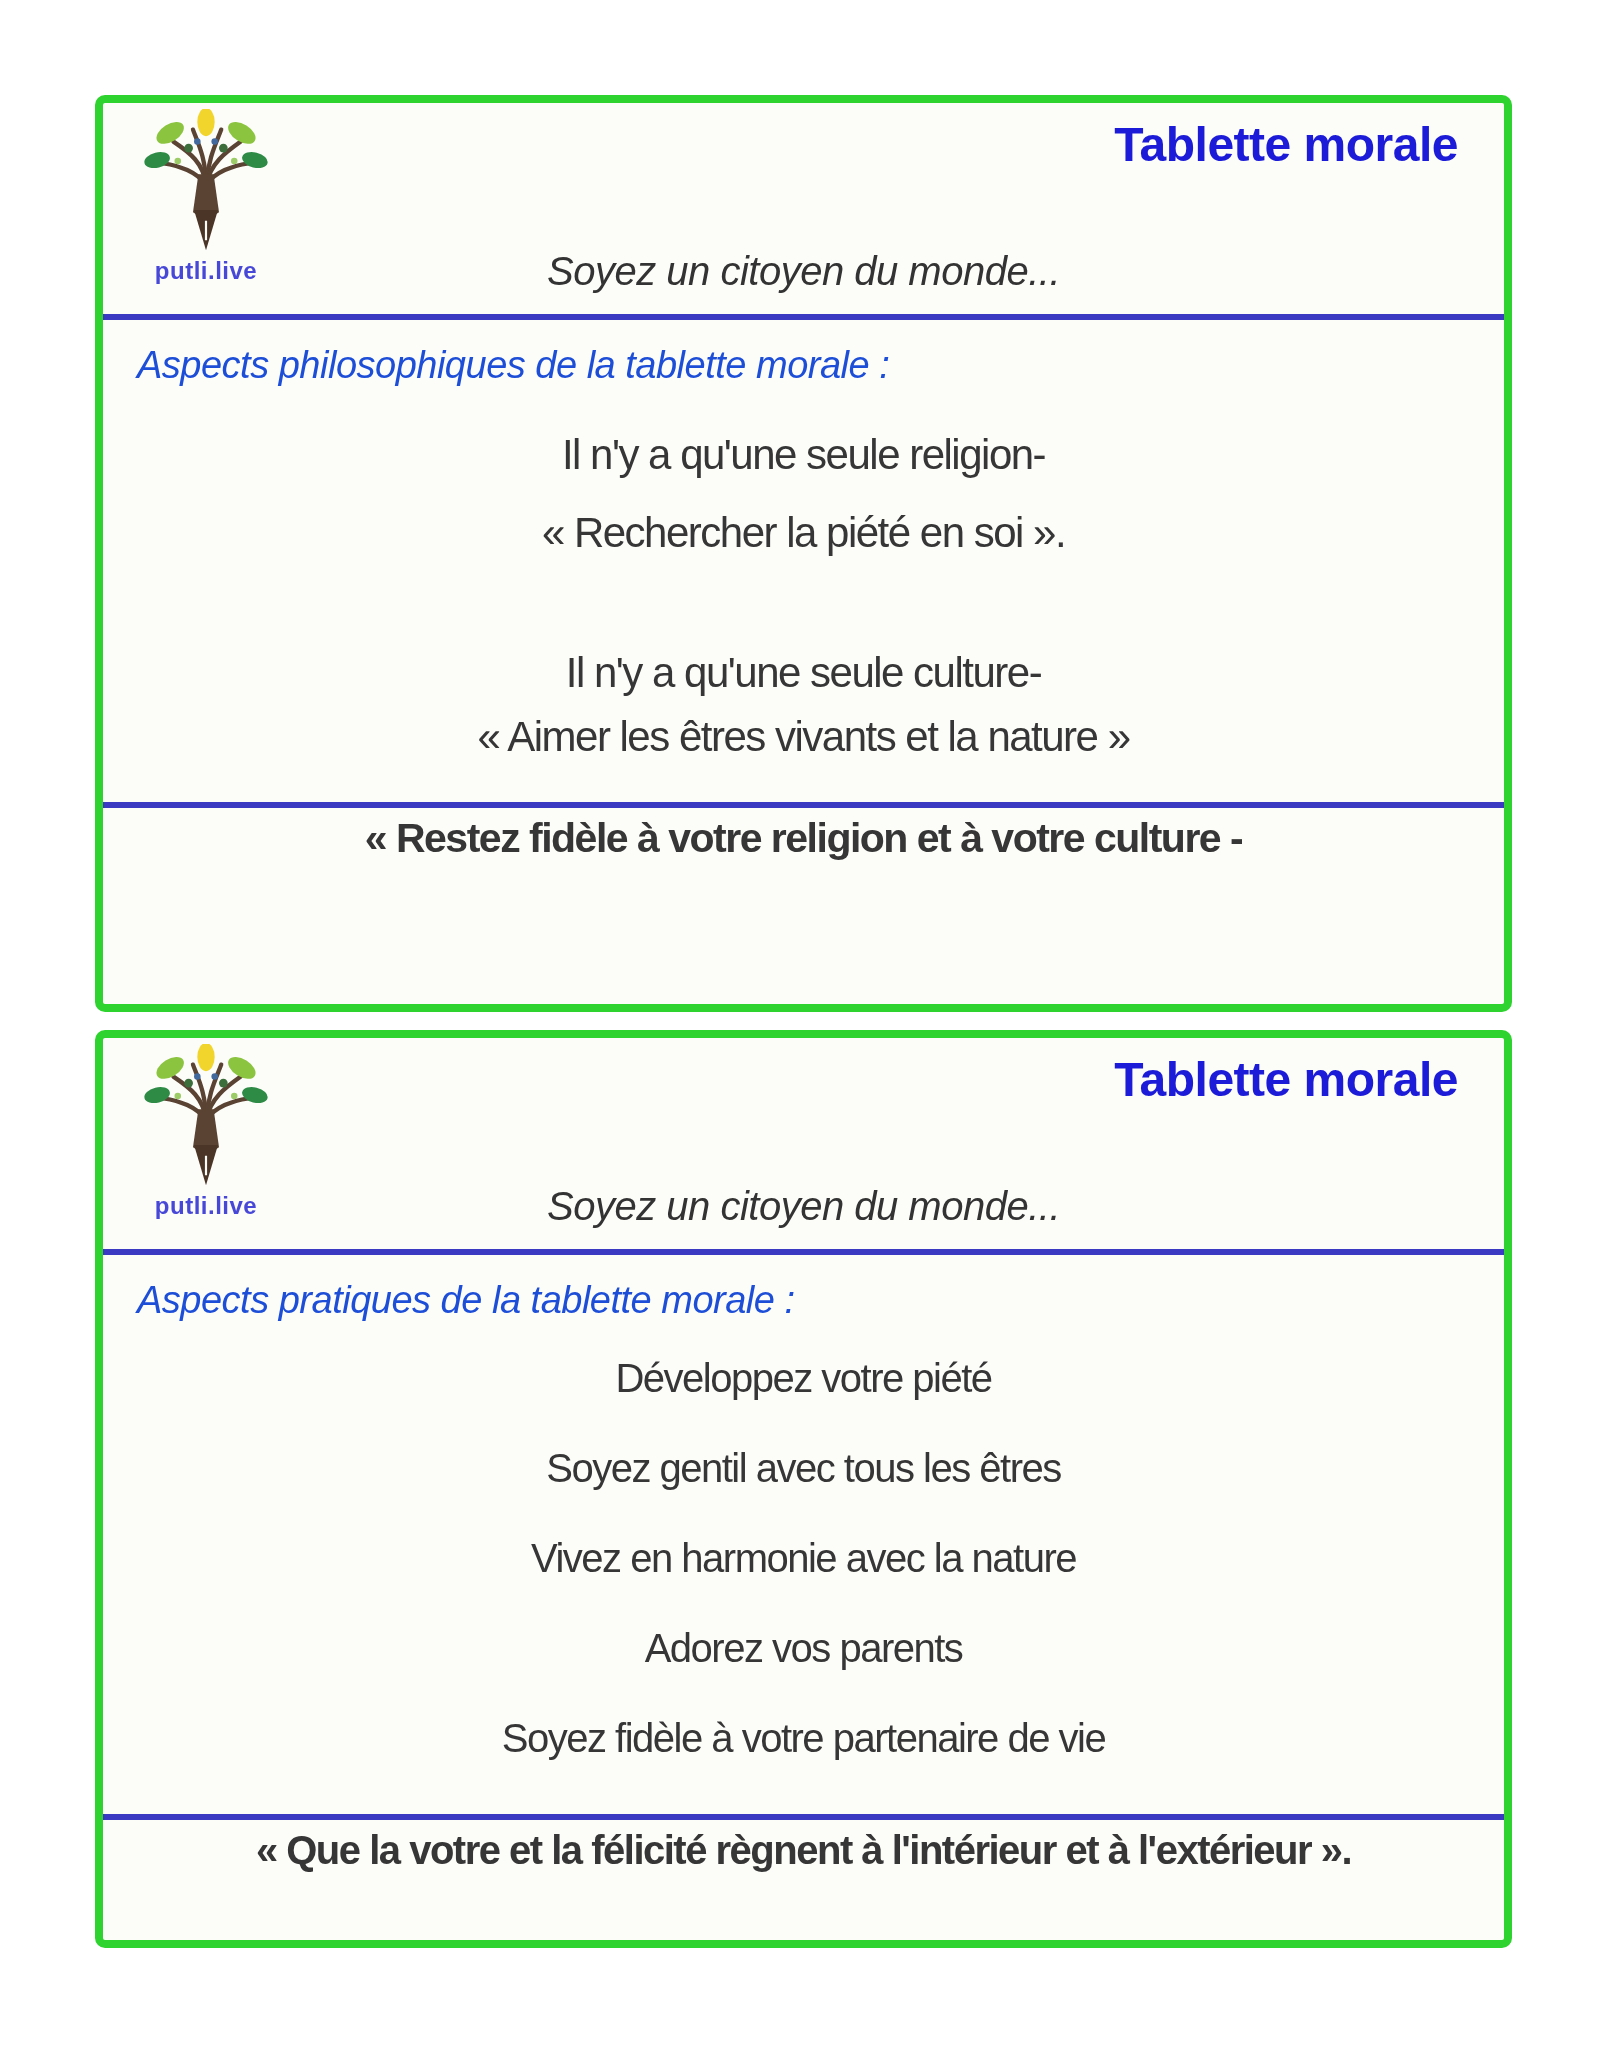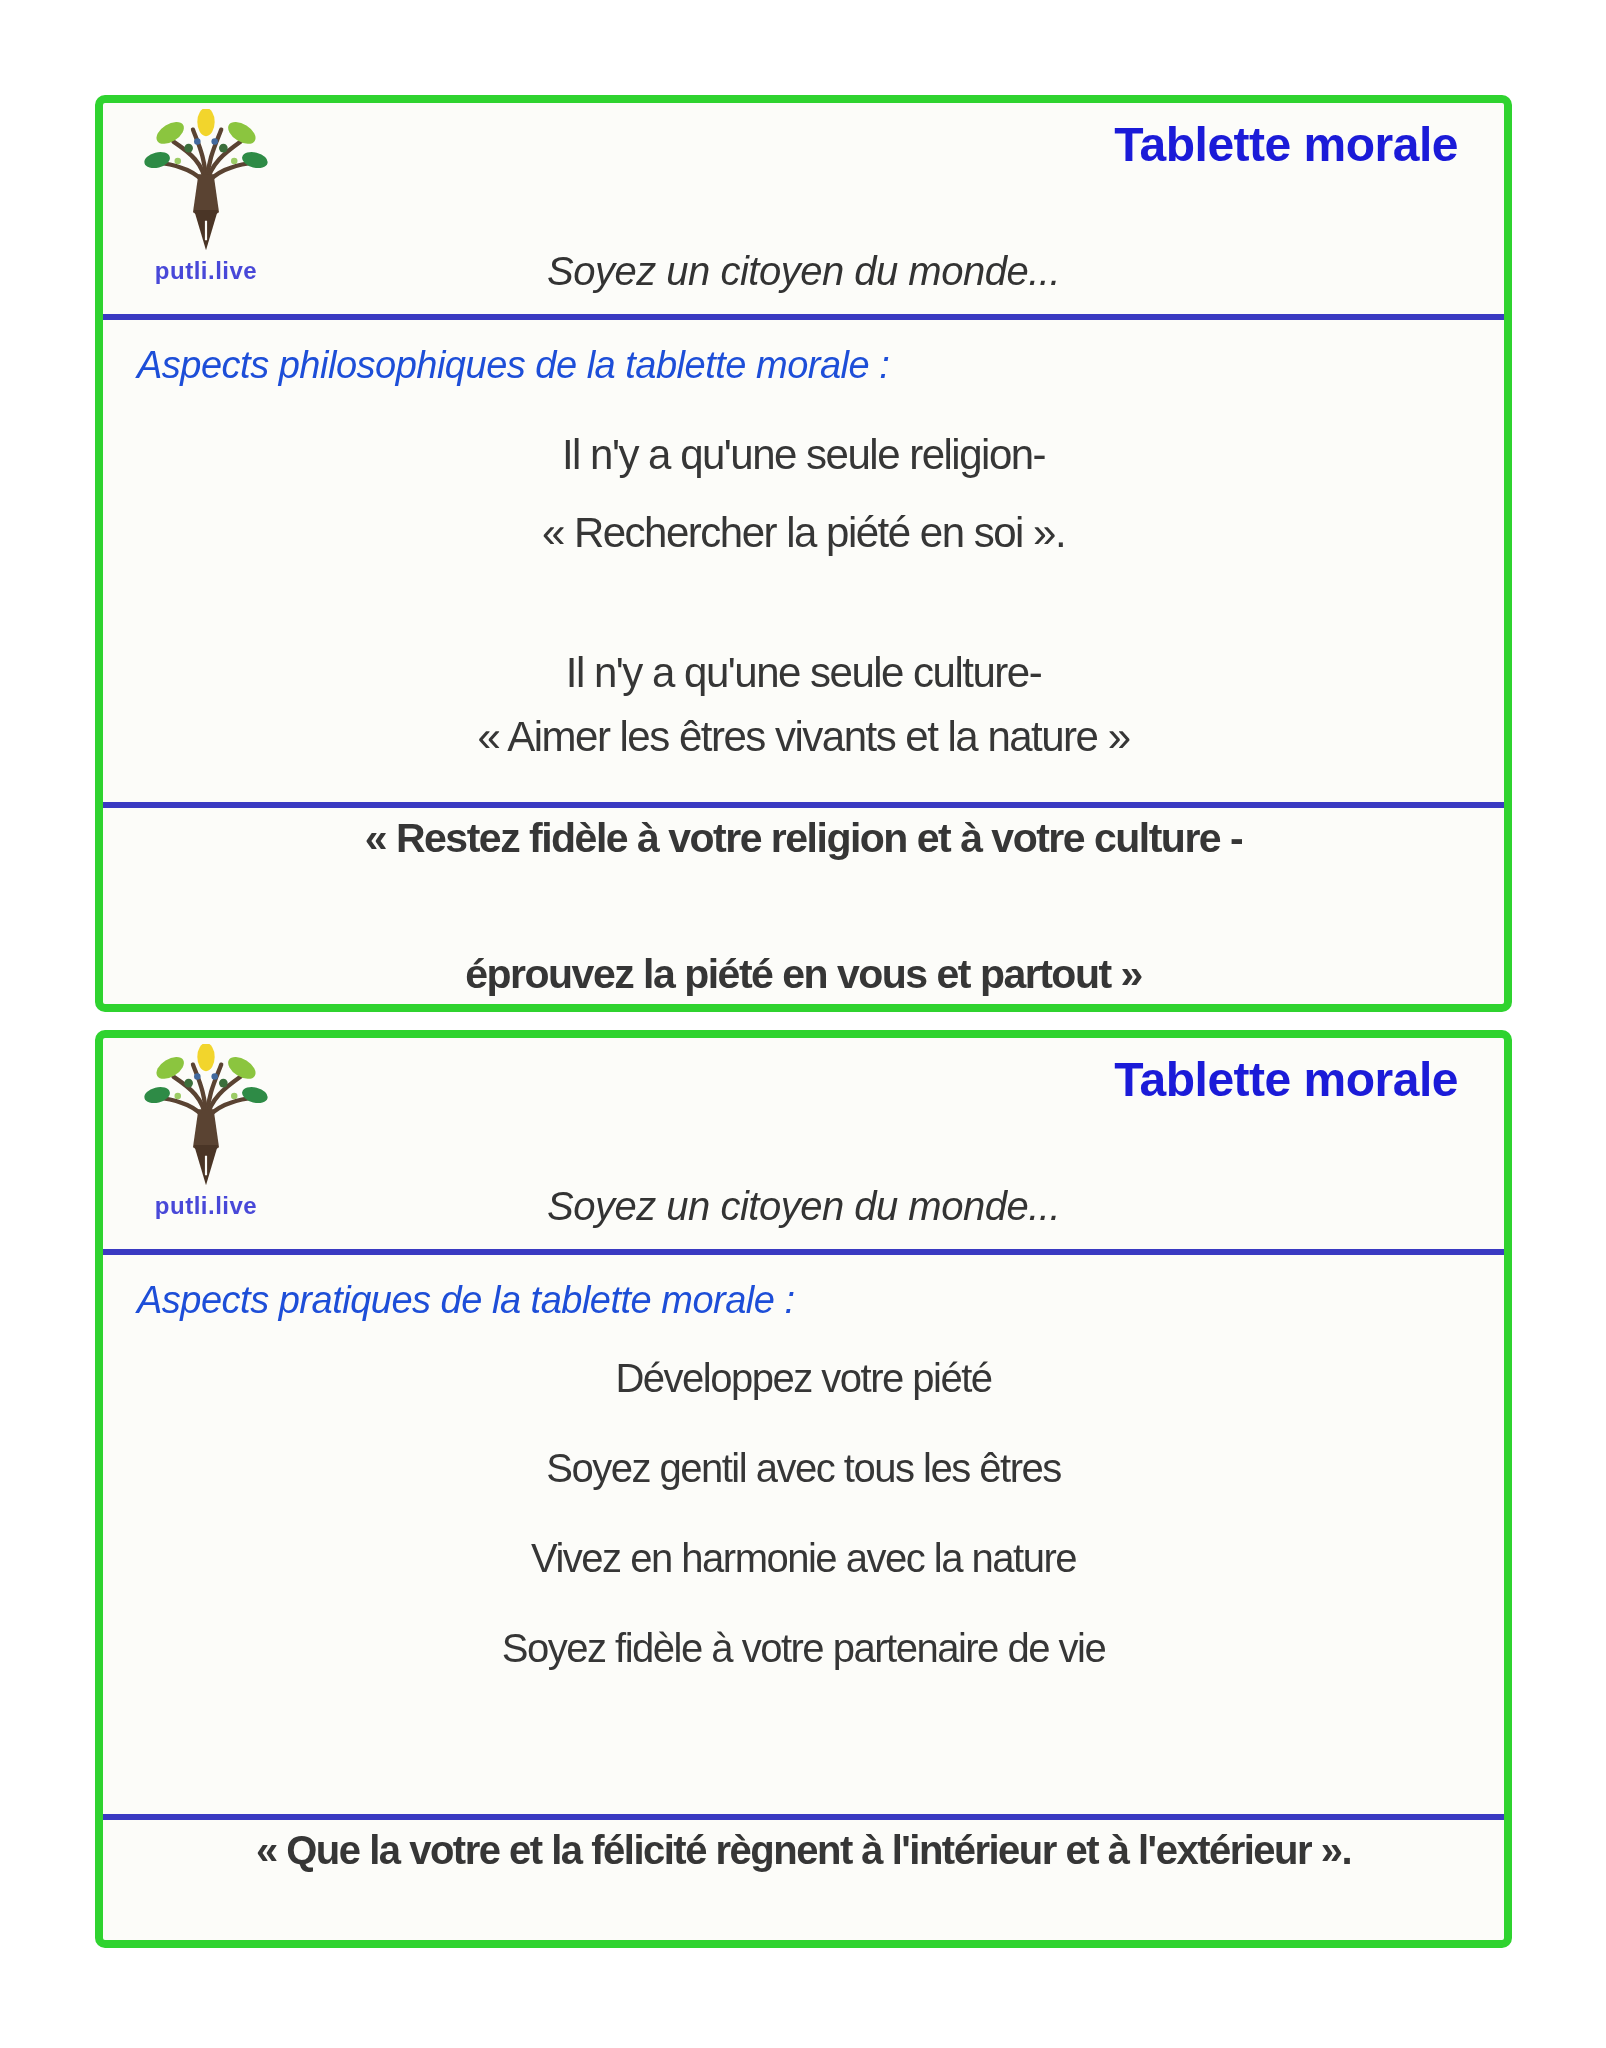--- a/index.html
+++ b/index.html
@@ -93,21 +93,20 @@
     <div class="lines">
         <div class="body-line">Il n'y a qu'une seule religion-</div>
         <div class="body-line gap-after">« Rechercher la piété en soi ».</div>
         <div class="body-line">Il n'y a qu'une seule culture-</div>
         <div class="body-line">« Aimer les êtres vivants et la nature »</div>
       </div>
   </div>
   <div class="divider"></div>
   <div class="footer">
       <div class="footer-line">« Restez fidèle à votre religion et à votre culture -</div>
-      <div class="footer-line">éprouvez la piété en vous et partout »</div>
     </div>
 </section>
 
 <section class="panel panel-2">
   <div class="header">
     <div class="logo">
       <svg viewBox="0 0 120 140">
         <g stroke="#5a4332" stroke-width="4" fill="none" stroke-linecap="round">
           <path d="M60,70 C58,50 45,40 30,30"></path>
           <path d="M60,70 C60,45 52,30 48,19"></path>
@@ -136,20 +135,21 @@
     <div class="title">Tablette morale</div>
     <div class="tagline">Soyez un citoyen du monde...</div>
   </div>
   <div class="divider"></div>
   <div class="body">
     <div class="section-heading">Aspects pratiques de la tablette morale :</div>
     <div class="lines">
         <div class="body-line">Développez votre piété</div>
         <div class="body-line">Soyez gentil avec tous les êtres</div>
         <div class="body-line">Vivez en harmonie avec la nature</div>
+        <div class="body-line">Adorez vos parents</div>
         <div class="body-line">Soyez fidèle à votre partenaire de vie</div>
       </div>
   </div>
   <div class="divider"></div>
   <div class="footer">
       <div class="footer-line">« Que la votre et la félicité règnent à l'intérieur et à l'extérieur ».</div>
     </div>
 </section>
 
 </body></html>

